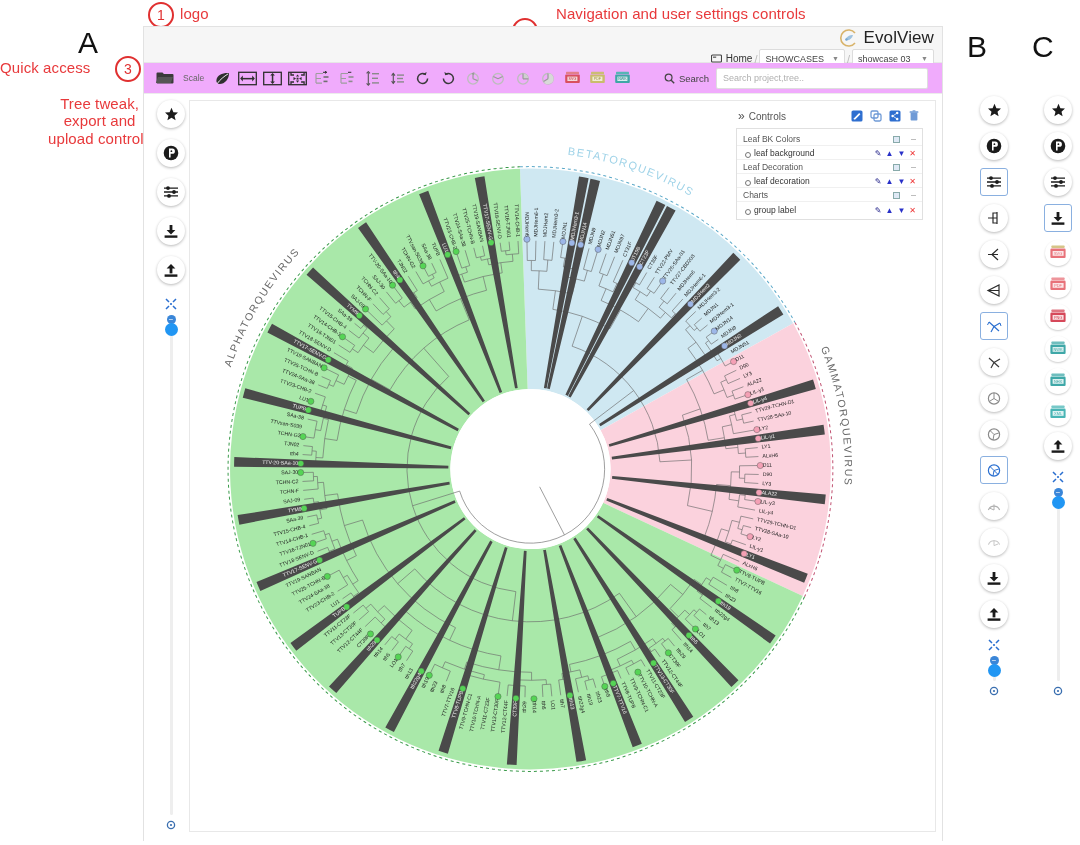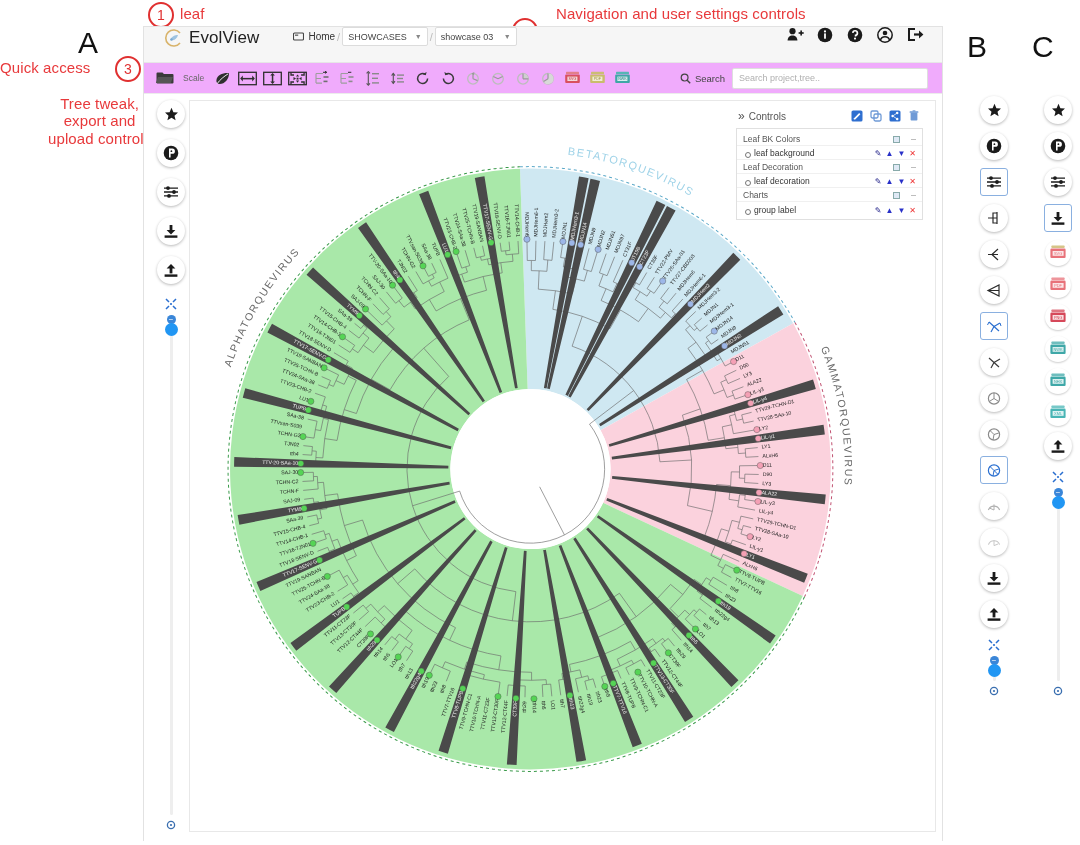--- a/index.html
+++ b/index.html
@@ -48,23 +48,24 @@
     width: 800px; height: 815px;
     background: #ffffff;
     border: 1px solid #e2e2e2;
   }
 
   
   .navbar {
     height: 36px;
     background: #f6f6f6;
     border-bottom: 1px solid #e7e7e7;
-    display: flex; align-items: flex-start;
+    display: flex; align-items: flex-end;
     padding: 0 8px;
     position: relative;
+    flex-direction: column;
   }
   .brand { display: flex; align-items: center; gap: 5px; margin-left: 10px; }
   .brand-logo {
     width: 22px; height: 22px; position: relative;
   }
   .brand-text {
     font-size: 17px; color: #222; font-weight: 500;
     letter-spacing: .1px;
   }
   .crumbs { display: flex; align-items: center; gap: 2px; margin-left: 34px; font-size: 10px; color: #555; }
@@ -100,21 +101,21 @@
     flex: 0 0 auto;
   }
   .tb svg { display: block; }
   .tb-label { font-size: 8.5px; color: #666; padding: 0 6px; }
   .searchzone {
     margin-left: auto; display: flex; align-items: center; gap: 7px;
     padding-right: 6px;
   }
   .search-btn { display: flex; align-items: center; gap: 4px; font-size: 9.5px; color: #444; }
   .search-input {
-    width: 196px; height: 21px; border: 1px solid #dedede; background: #fff;
+    width: 212px; height: 21px; border: 1px solid #dedede; background: #fff;
     font-size: 9px; color: #9a9a9a; padding: 0 6px; border-radius: 2px;
     font-family: "Liberation Sans", sans-serif;
   }
   .search-input::placeholder { color: #b0b0b0; }
 
   
   .appbody { position: relative; height: 747px; background: #fff; }
 
   
   .rail {
@@ -215,21 +216,21 @@
   }
 
   svg.ic { display:block; }
 </style>
 </head>
 <body>
 
 <div id="root">
 
   <div id="anno-layer">
-      <div class="anno" style="left: 180px; top: 5px;">leaf</div>
+      <div class="anno" style="left: 180px; top: 5px;">logo</div>
       <div class="circnum" style="left: 148px; top: 2px;">1</div>
       <div class="anno" style="left: 556px; top: 5px;">Navigation and user settings controls</div>
       <div class="circnum" style="left: 512px; top: 18px;">2</div>
       <div class="anno" style="left: 0px; top: 59px;">Quick access</div>
       <div class="circnum" style="left: 115px; top: 56px;">3</div>
       <div class="anno" style="left: 672px; top: 38px;">Global search</div>
       <div class="circnum" style="left: 648px; top: 52px;">4</div>
       <div class="anno center" style="left: 6px; top: 95px;">Tree tweak,
 export and
 upload controls</div>

